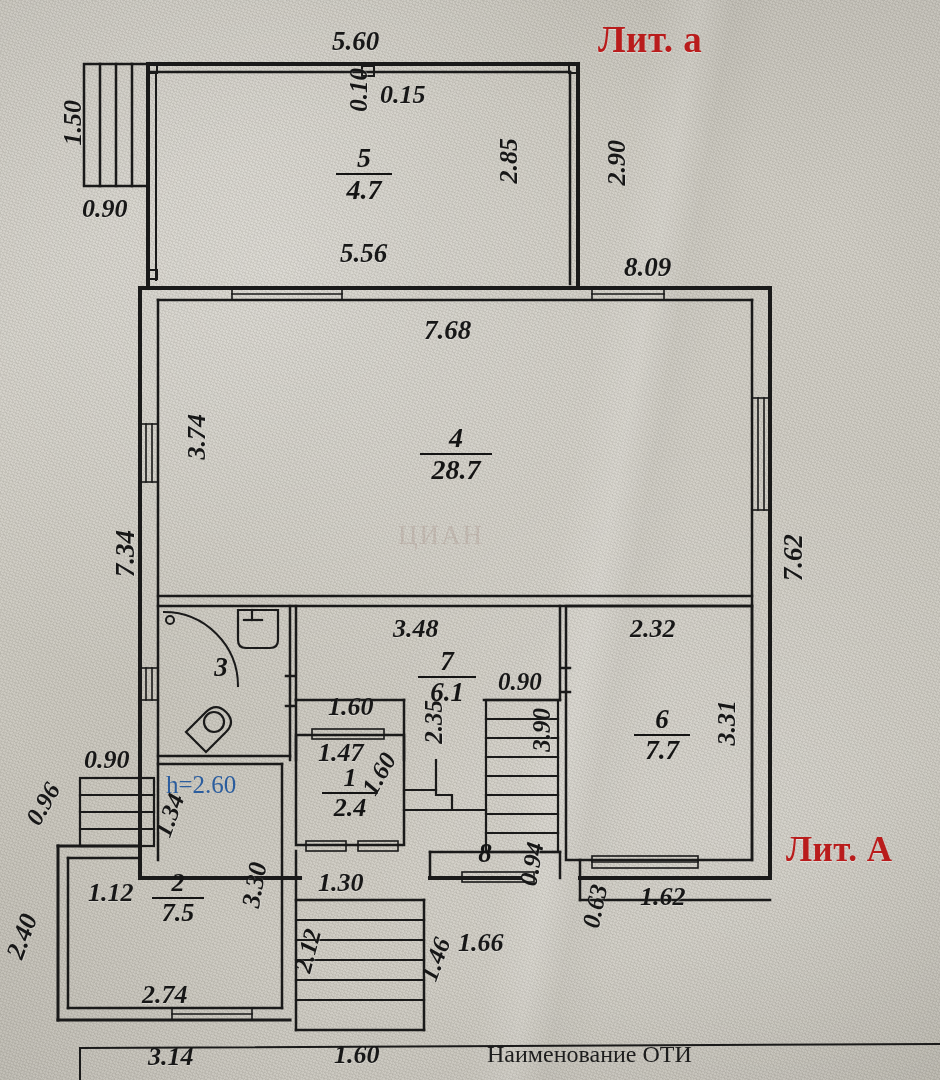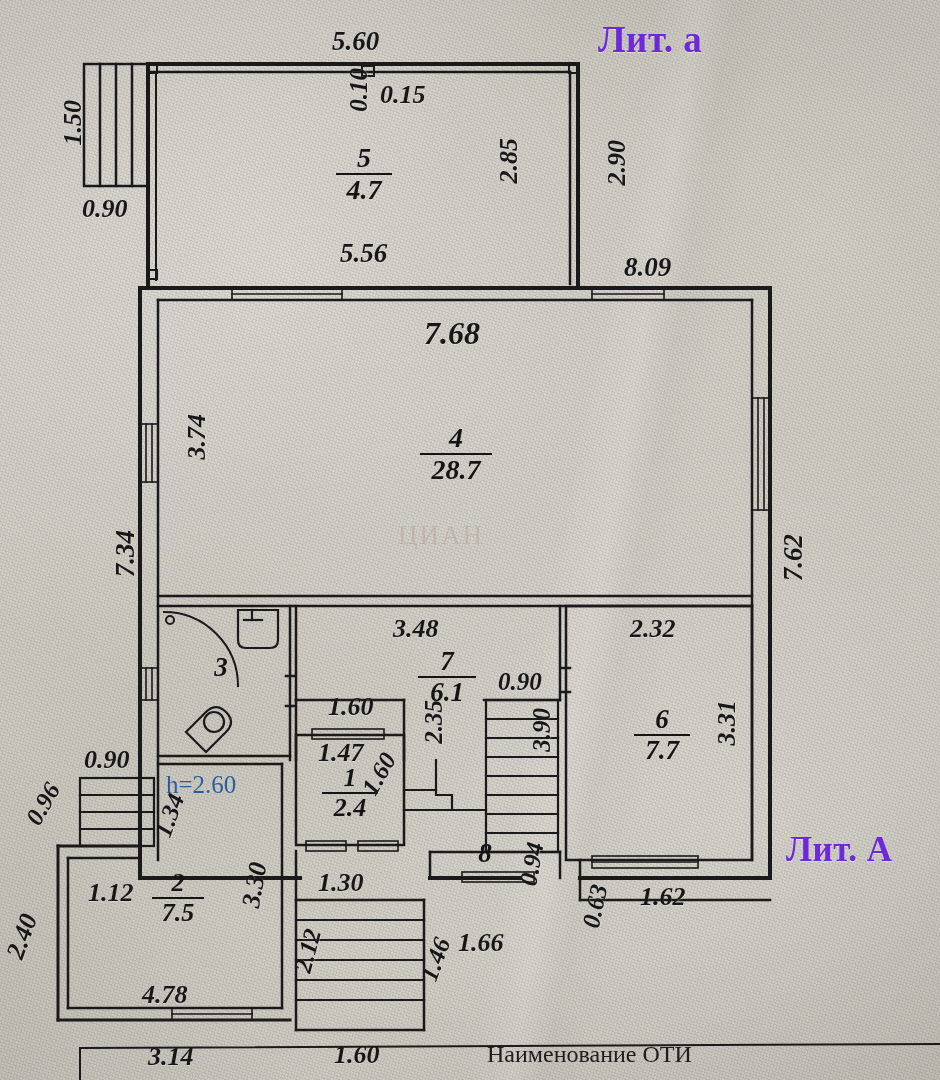--- a/index.html
+++ b/index.html
@@ -24,21 +24,21 @@
       repeating-linear-gradient(103deg, rgba(130,128,120,.22) 0 1px, rgba(255,255,255,0) 1px 3px),
       repeating-linear-gradient(57deg, rgba(110,108,100,.16) 0 1px, rgba(255,255,255,0) 1px 4px);
   }
   #crease{
     position:absolute;inset:0;pointer-events:none;opacity:.5;
     background:
       linear-gradient(100deg, rgba(255,255,255,0) 58%, rgba(255,255,255,.22) 62%, rgba(120,118,110,.10) 65%, rgba(255,255,255,0) 69%);
   }
   svg#plan{position:absolute;left:0;top:0;width:940px;height:1080px;}
   .lit{
-    position:absolute;color:#6d28d9;font-family:"Liberation Serif", serif;
+    position:absolute;color:#b91c1c;font-family:"Liberation Serif", serif;
     font-weight:700;letter-spacing:.5px;text-shadow:0 1px 1px rgba(255,255,255,.45);
   }
   #lit-a{left:598px;top:18px;font-size:37px;}
   #lit-A{left:786px;top:830px;font-size:35px;}
   #oti{
     position:absolute;left:487px;top:1041px;font-size:24px;color:#1d1d1d;
     font-family:"Liberation Serif", serif;
   }
   #hval{
     position:absolute;left:166px;top:771px;font-size:25px;color:#2b5d9e;
@@ -353,42 +353,42 @@
 
   <div class="dim" style="left:332px;top:26px;font-size:27px;">5.60</div>
   <div class="dim rot" style="left:345px;top:68px;font-size:25px;transform:rotate(-90deg) translate(-100%,0);">0.10</div>
   <div class="dim" style="left:360px;top:80px;font-size:26px;margin-left:20px;">0.15</div>
   <div class="dim rot" style="left:58px;top:100px;font-size:26px;transform:rotate(-90deg) translate(-100%,0);">1.50</div>
   <div class="dim" style="left:82px;top:194px;font-size:26px;">0.90</div>
   <div class="dim rot" style="left:494px;top:138px;font-size:26px;transform:rotate(-90deg) translate(-100%,0);">2.85</div>
   <div class="dim rot" style="left:602px;top:140px;font-size:26px;transform:rotate(-90deg) translate(-100%,0);">2.90</div>
   <div class="dim" style="left:340px;top:238px;font-size:27px;">5.56</div>
   <div class="dim" style="left:624px;top:252px;font-size:27px;">8.09</div>
-  <div class="dim" style="left:424px;top:315px;font-size:32px;">7.68</div>
+  <div class="dim" style="left:424px;top:315px;font-size:27px;">7.68</div>
   <div class="dim rot" style="left:182px;top:414px;font-size:26px;transform:rotate(-90deg) translate(-100%,0);">3.74</div>
   <div class="dim rot" style="left:110px;top:530px;font-size:27px;transform:rotate(-90deg) translate(-100%,0);">7.34</div>
   <div class="dim rot" style="left:778px;top:534px;font-size:27px;transform:rotate(-90deg) translate(-100%,0);">7.62</div>
 
   <div class="dim" style="left:393px;top:614px;font-size:26px;">3.48</div>
   <div class="dim" style="left:630px;top:614px;font-size:26px;">2.32</div>
   <div class="dim" style="left:498px;top:668px;font-size:25px;">0.90</div>
   <div class="dim rot" style="left:712px;top:700px;font-size:26px;transform:rotate(-90deg) translate(-100%,0);">3.31</div>
   <div class="dim rot" style="left:528px;top:708px;font-size:25px;transform:rotate(-90deg) translate(-100%,0);">3.90</div>
   <div class="dim" style="left:328px;top:692px;font-size:26px;">1.60</div>
   <div class="dim" style="left:318px;top:738px;font-size:26px;">1.47</div>
   <div class="dim rot" style="left:378px;top:748px;font-size:25px;transform:rotate(-60deg) translate(-100%,0);">1.60</div>
   <div class="dim rot" style="left:420px;top:700px;font-size:25px;transform:rotate(-90deg) translate(-100%,0);">2.35</div>
 
   <div class="dim" style="left:84px;top:745px;font-size:26px;">0.90</div>
   <div class="dim rot" style="left:42px;top:778px;font-size:25px;transform:rotate(-60deg) translate(-100%,0);">0.96</div>
   <div class="dim rot" style="left:164px;top:790px;font-size:25px;transform:rotate(-70deg) translate(-100%,0);">1.34</div>
   <div class="dim" style="left:88px;top:878px;font-size:26px;">1.12</div>
   <div class="dim rot" style="left:244px;top:860px;font-size:26px;transform:rotate(-80deg) translate(-100%,0);">3.30</div>
   <div class="dim rot" style="left:16px;top:910px;font-size:26px;transform:rotate(-70deg) translate(-100%,0);">2.40</div>
-  <div class="dim" style="left:142px;top:980px;font-size:26px;">4.78</div>
+  <div class="dim" style="left:142px;top:980px;font-size:26px;">2.74</div>
 
   <div class="dim" style="left:318px;top:868px;font-size:26px;">1.30</div>
   <div class="dim rot" style="left:300px;top:926px;font-size:25px;transform:rotate(-75deg) translate(-100%,0);">2.12</div>
   <div class="dim rot" style="left:430px;top:934px;font-size:25px;transform:rotate(-70deg) translate(-100%,0);">1.46</div>
   <div class="dim" style="left:458px;top:928px;font-size:26px;">1.66</div>
   <div class="dim rot" style="left:522px;top:840px;font-size:25px;transform:rotate(-80deg) translate(-100%,0);">0.94</div>
   <div class="dim rot" style="left:586px;top:882px;font-size:25px;transform:rotate(-78deg) translate(-100%,0);">0.63</div>
   <div class="dim" style="left:640px;top:882px;font-size:26px;">1.62</div>
   <div class="dim" style="left:148px;top:1042px;font-size:26px;">3.14</div>
   <div class="dim" style="left:334px;top:1040px;font-size:26px;">1.60</div>

